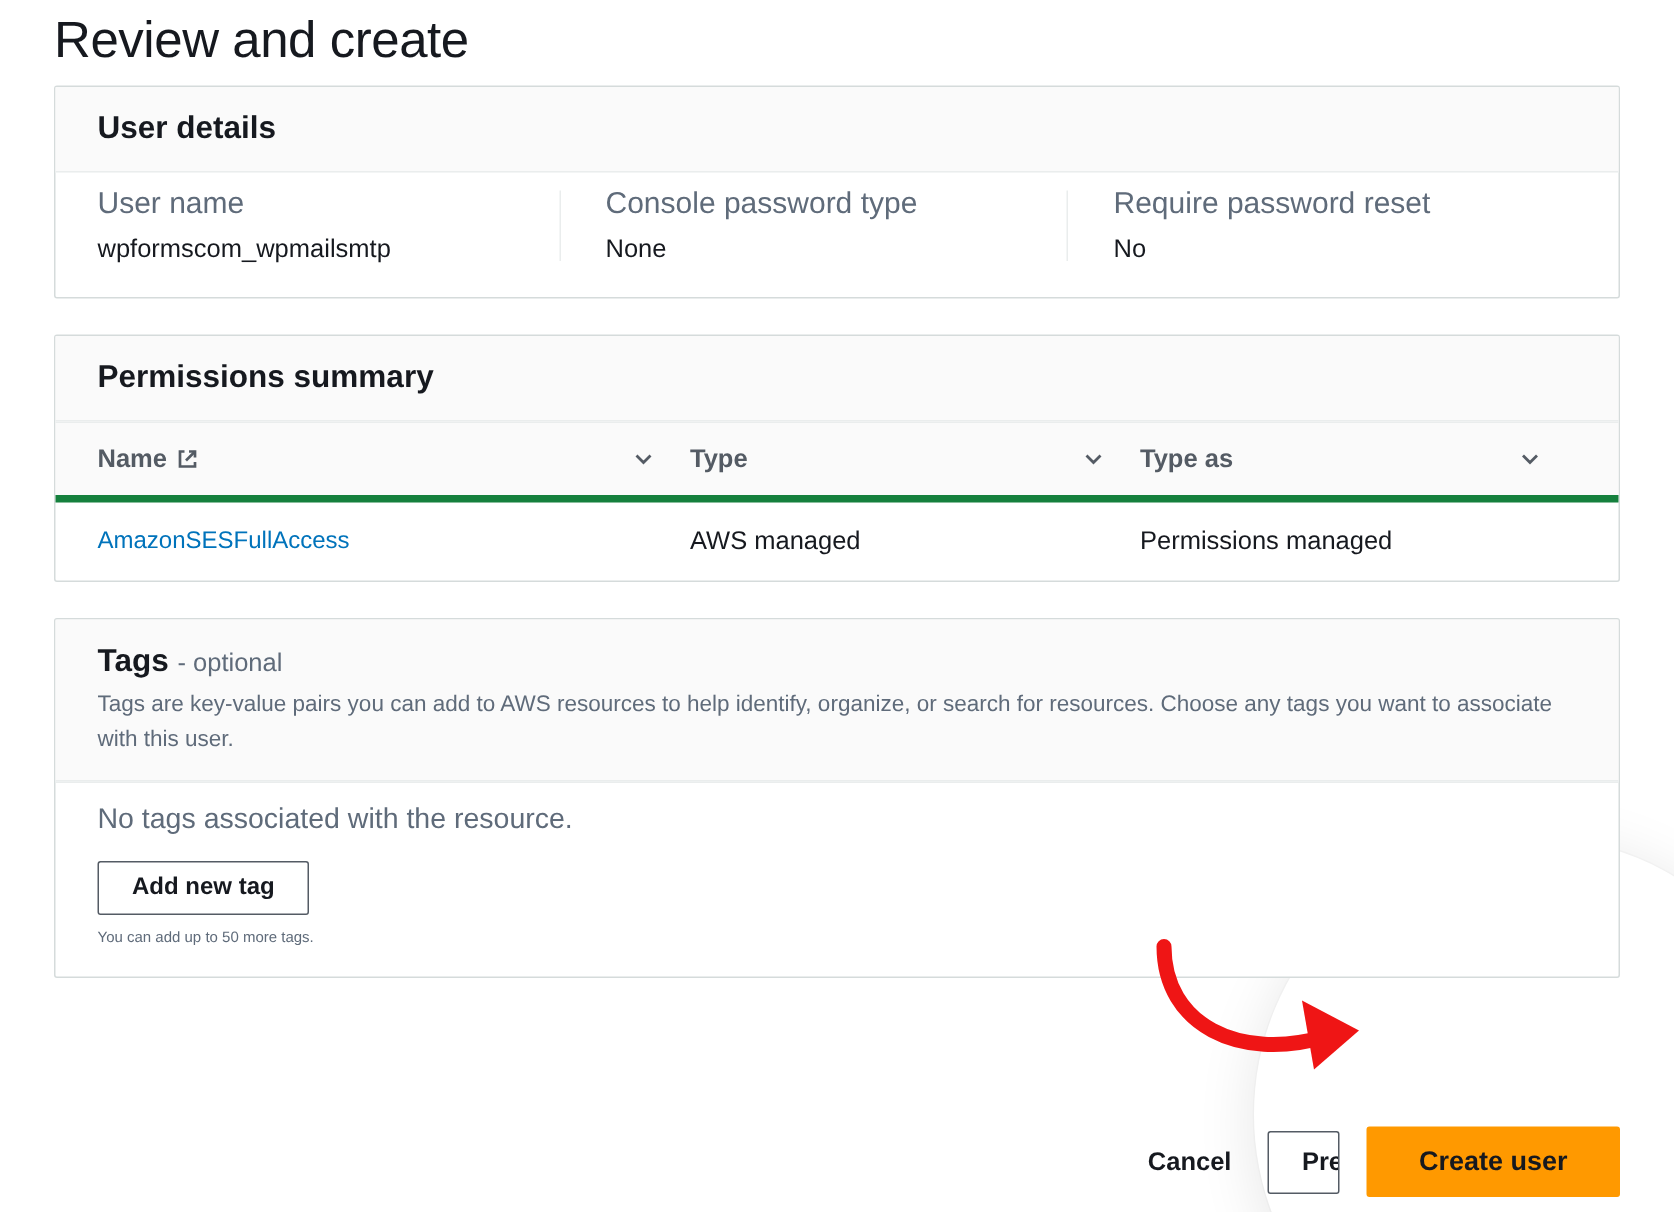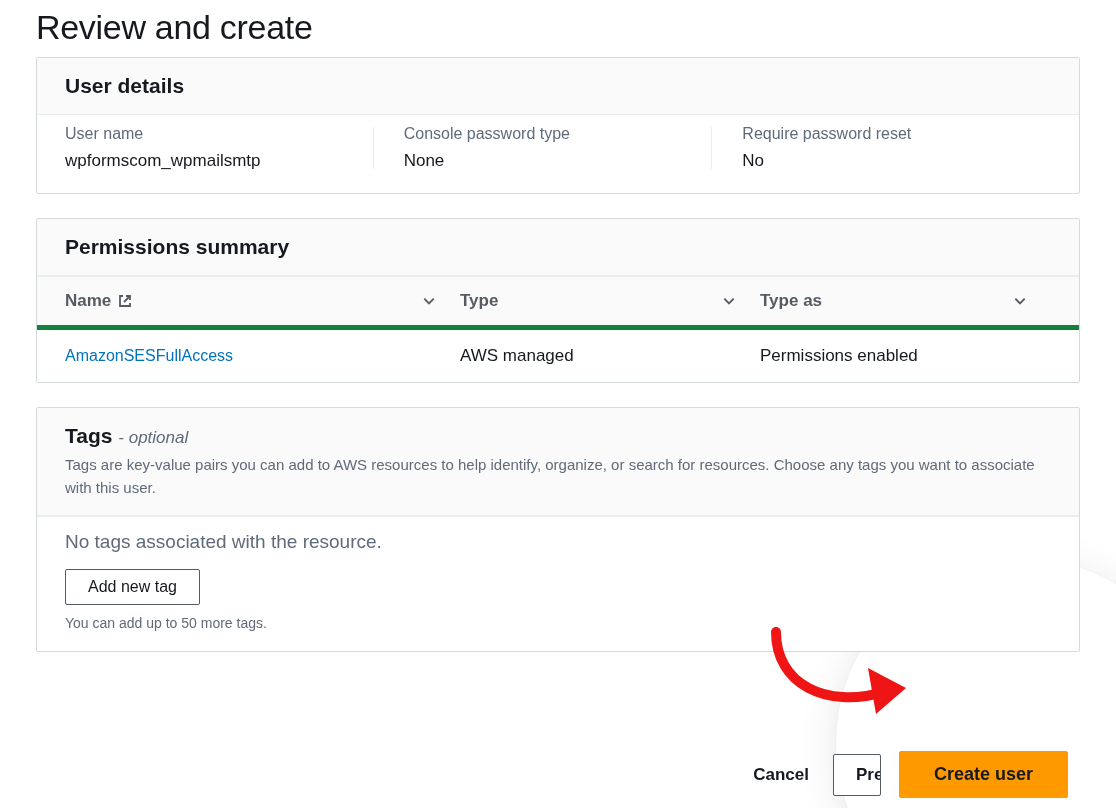--- a/index.html
+++ b/index.html
@@ -45,21 +45,20 @@
       font-weight: 700;
       color: #16191f;
     }
     .panel-header .subtext {
       font-size: 15px;
       color: #5f6b7a;
       margin-top: 6px;
       line-height: 1.5;
     }
     .panel-header .optional {
-      font-style: italic;
       font-weight: 400;
       color: #5f6b7a;
       font-size: 17px;
     }
 
     
     .details-row {
       display: flex;
       padding: 10px 28px 22px 28px;
     }
@@ -72,21 +71,21 @@
       content: "";
       position: absolute;
       right: 0;
       top: 2px;
       bottom: 2px;
       width: 1px;
       background: #eaeded;
     }
     .details-col:not(:first-child) { padding-left: 30px; }
     .detail-label {
-      font-size: 16px;
+      font-size: 20px;
       color: #5f6b7a;
       margin-bottom: 8px;
     }
     .detail-value {
       font-size: 17px;
       color: #16191f;
     }
 
     
     .perm-head-row, .perm-data-row {
@@ -135,27 +134,27 @@
       font-size: 19px;
       color: #5f6b7a;
       margin-bottom: 16px;
     }
     .btn-outline {
       display: inline-block;
       border: 1px solid #545b64;
       background: #ffffff;
       color: #16191f;
       font-size: 16px;
-      font-weight: 400;
+      font-weight: 700;
       padding: 8px 22px;
       border-radius: 2px;
       cursor: pointer;
     }
     .tags-hint {
-      font-size: 14px;
+      font-size: 10px;
       color: #5f6b7a;
       margin-top: 10px;
     }
 
     
     .footer-actions {
       display: flex;
       justify-content: flex-end;
       align-items: center;
       gap: 18px;
@@ -218,21 +217,21 @@
     }
     .arrow-annot {
       position: absolute;
       right: 190px;
       bottom: 70px;
       z-index: 20;
       pointer-events: none;
     }
     .footer-wrap {
       position: absolute;
-      left: 0; right: 12px; bottom: 10px;
+      left: 0; right: 0; bottom: 10px;
       z-index: 10;
     }
     
     .page, .footer-actions .btn-primary { position: relative; z-index: 10; }
   </style>
 </head>
 <body>
 
 <div class="page">
 
@@ -304,21 +303,21 @@
     </div>
 
     <div class="perm-data-row">
       <div class="perm-col perm-col-1">
         <a class="perm-link">AmazonSESFullAccess</a>
       </div>
       <div class="perm-col perm-col-2">
         <span class="perm-cell">AWS managed</span>
       </div>
       <div class="perm-col perm-col-3">
-        <span class="perm-cell">Permissions enabled</span>
+        <span class="perm-cell">Permissions managed</span>
       </div>
     </div>
   </div>
 
   <div class="panel">
     <div class="panel-header">
       <h2>
         <span>Tags</span>
         <span class="optional">- optional</span>
       </h2>

